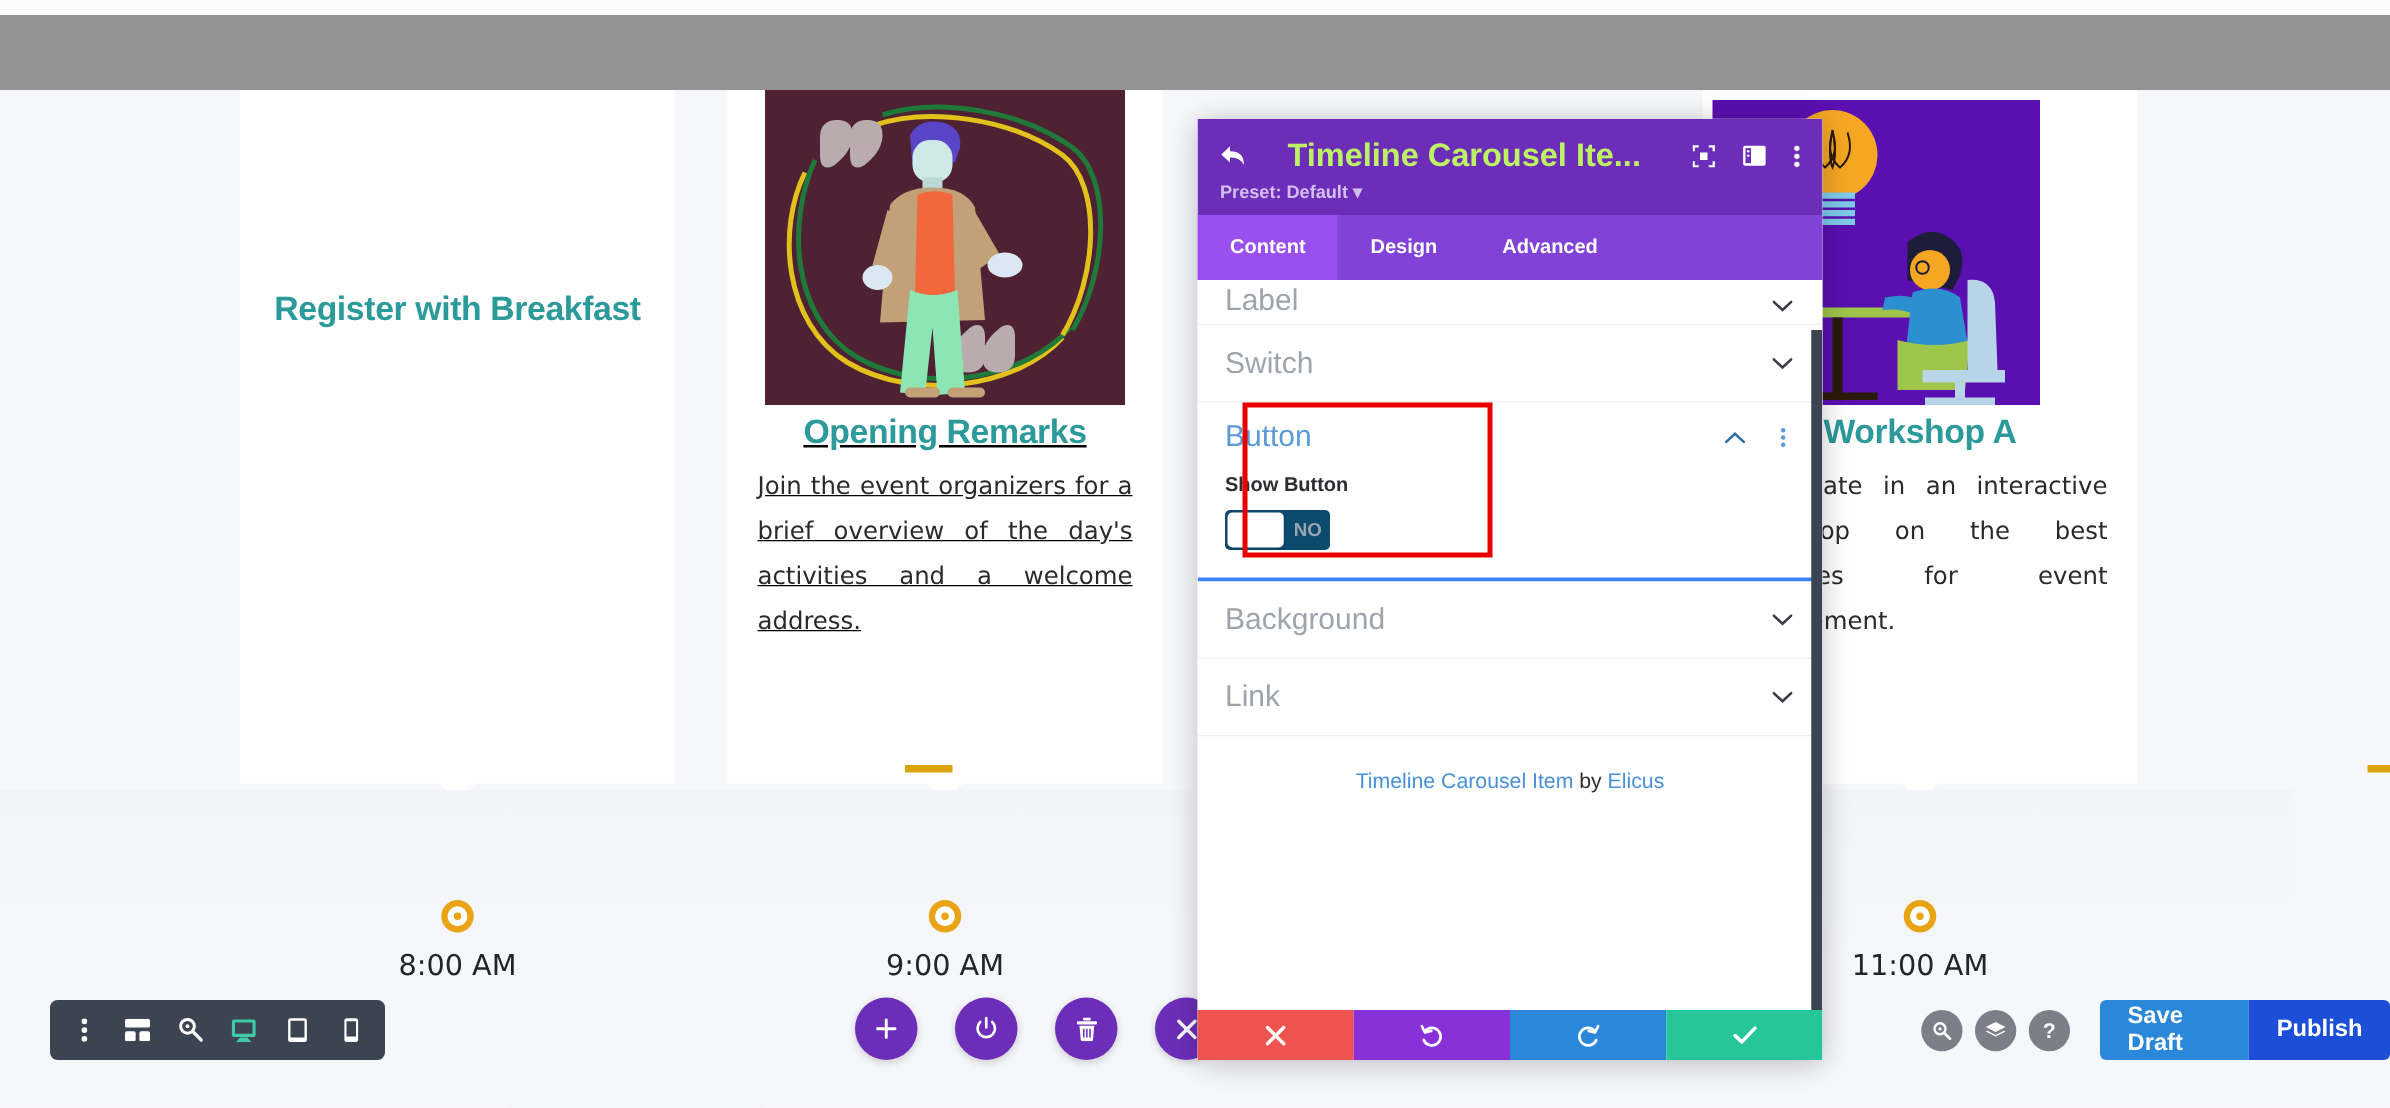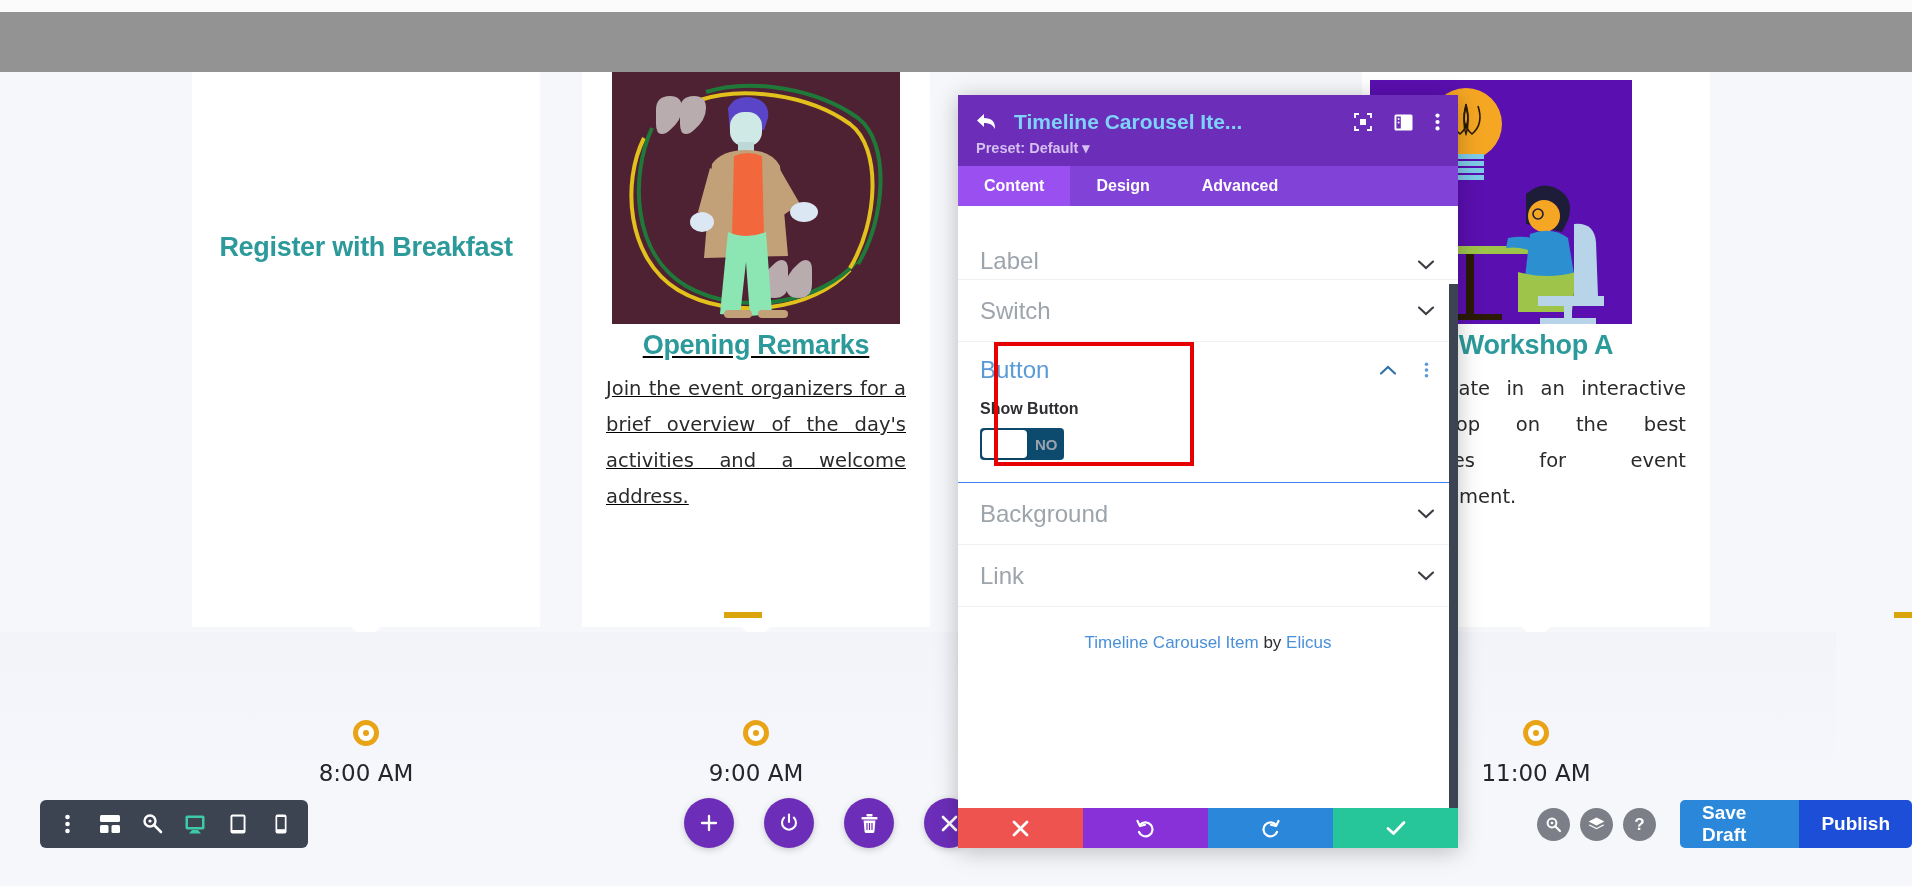--- a/index.html
+++ b/index.html
@@ -130,48 +130,48 @@
   
   .modal {
     position: absolute; left: 958px; top: 95px; width: 500px; height: 753px;
     background: #ffffff; box-shadow: 0 3px 22px rgba(0,0,0,.25);
     display: flex; flex-direction: column; overflow: hidden;
   }
   .modal-head { background: #6c2eb9; padding: 14px 18px 10px 18px; position: relative; }
   .mh-row { display: flex; align-items: center; }
   .mh-back { width: 30px; height: 26px; display: flex; align-items: center; cursor: pointer; }
   .mh-title {
-    color: #7dd3fc; font-size: 21px; font-weight: bold; margin-left: 8px;
+    color: #bef264; font-size: 26px; font-weight: bold; margin-left: 24px;
     white-space: nowrap; overflow: hidden;
   }
   .mh-icons { margin-left: auto; display: flex; align-items: center; gap: 22px; }
   .mh-ic { cursor: pointer; display: flex; align-items: center; justify-content: center; }
   .mh-preset { color: #d5bff0; font-size: 14.5px; font-weight: bold; margin-top: 5px; cursor: pointer; }
 
-  .tabs { background: #8142d8; display: flex; height: 40px; }
+  .tabs { background: #8142d8; display: flex; height: 52px; }
   .tab {
     display: flex; align-items: center; justify-content: center;
     color: #ffffff; font-size: 16px; font-weight: bold; cursor: pointer;
     padding: 0 26px;
   }
   .tab.active { background: #9a4ff0; }
 
-  .modal-body { flex: 1; position: relative; overflow: hidden; background: #fff; margin-top: 38px; }
+  .modal-body { flex: 1; position: relative; overflow: hidden; background: #fff; }
 
   .acc-row {
     height: 62px; display: flex; align-items: center; justify-content: space-between;
     padding: 0 22px; border-bottom: 1px solid #eef0f2;
   }
   .acc-label { color: #9ea4ab; font-size: 24px; font-family: "Liberation Sans", sans-serif; }
   .chev { width: 20px; height: 20px; display: flex; align-items: center; justify-content: center; cursor: pointer; }
 
   .acc-row.partial { height: 36px; align-items: flex-end; padding-bottom: 4px; }
 
   
-  .btn-section { position: relative; border-bottom: 1px solid #3b82f6; }
+  .btn-section { position: relative; border-bottom: 3px solid #3b82f6; }
   .btn-sec-head { height: 56px; display: flex; align-items: center; justify-content: space-between; padding: 0 22px; }
   .btn-sec-title { color: #5a9ad6; font-size: 24px; }
   .bs-icons { display: flex; align-items: center; gap: 18px; }
   .show-btn-label {
     color: #2e2e33; font-size: 16px; font-weight: bold; padding: 0 22px; margin-top: 2px;
   }
   .toggle-wrap {
     margin: 10px 0 22px 22px; width: 84px; height: 32px; border-radius: 4px;
     background: #0c4a6e; display: flex; align-items: center; cursor: pointer;
   }

